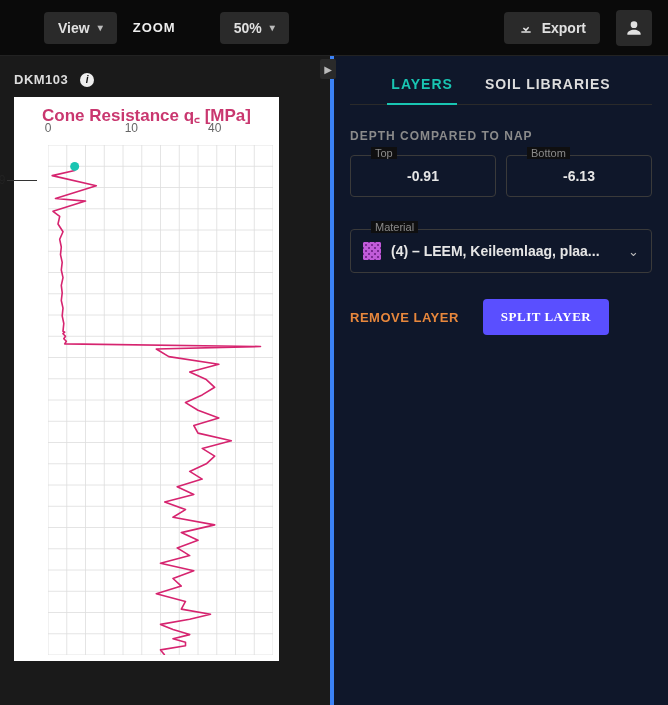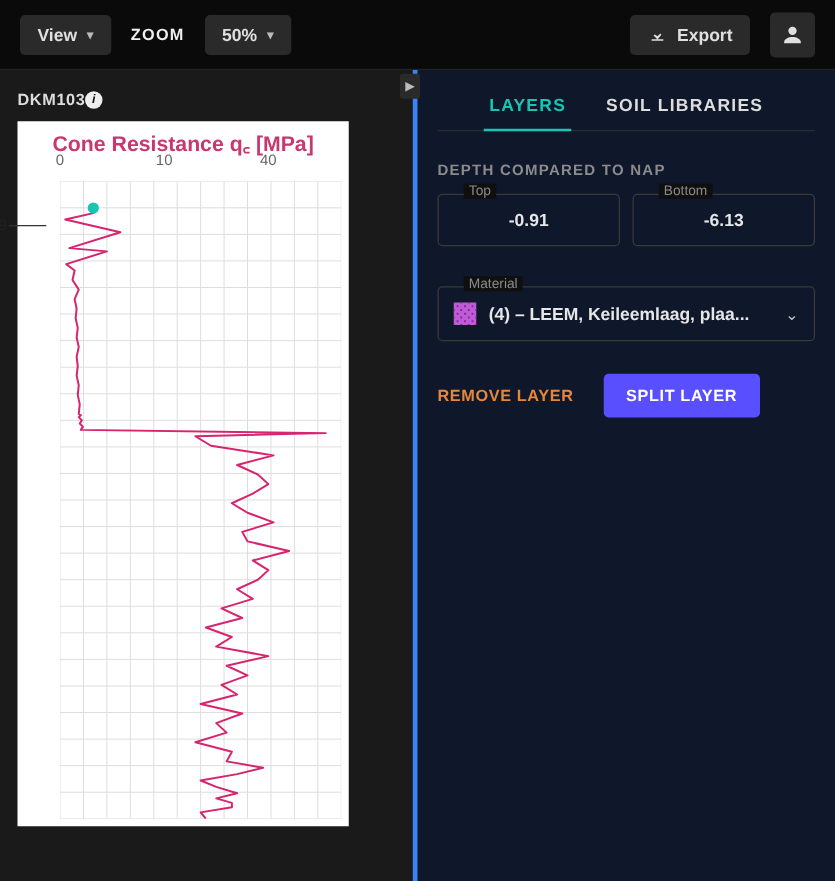--- a/index.html
+++ b/index.html
@@ -26,20 +26,21 @@
     color: #e0e0e0;
     border: none;
     border-radius: 4px;
     padding: 8px 14px;
     font-size: 14px;
     font-weight: 600;
     display: inline-flex;
     align-items: center;
     gap: 8px;
     cursor: pointer;
+    margin-left: 28px;
   }
   .btn-dark .chev { font-size: 10px; opacity: .8; }
   .zoom-label {
     font-weight: 800;
     letter-spacing: 1px;
     font-size: 13px;
     color: #eee;
   }
   .spacer { flex: 1; }
   .export-btn { margin-left: auto; }
@@ -60,21 +61,21 @@
     display: flex;
     height: calc(705px - 56px);
   }
   .left-pane {
     width: 330px;
     background: #1a1a1a;
     padding: 16px 10px 10px 10px;
     position: relative;
   }
   .record-header {
-    display: flex; align-items: center; gap: 0;
+    display: flex; align-items: center; gap: 12px;
     font-size: 13px; font-weight: 700; letter-spacing: .5px;
     color: #ddd;
     margin-bottom: 10px;
     padding-left: 4px;
   }
   .info-icon {
     width: 14px; height: 14px;
     border-radius: 50%;
     background: #eee;
     color: #111;
@@ -250,20 +251,21 @@
   .split-btn {
     background: #5a4fff;
     color: #fff;
     border: none;
     border-radius: 4px;
     padding: 10px 18px;
     font-weight: 800;
     letter-spacing: .5px;
     font-size: 13px;
     cursor: pointer;
+    font-family: Liberation Serif, serif;
   }
 </style>
 </head>
 <body>
 
 <div class="topbar">
   <button class="btn-dark">
     <span>View</span>
     <span class="chev">▾</span>
   </button>

